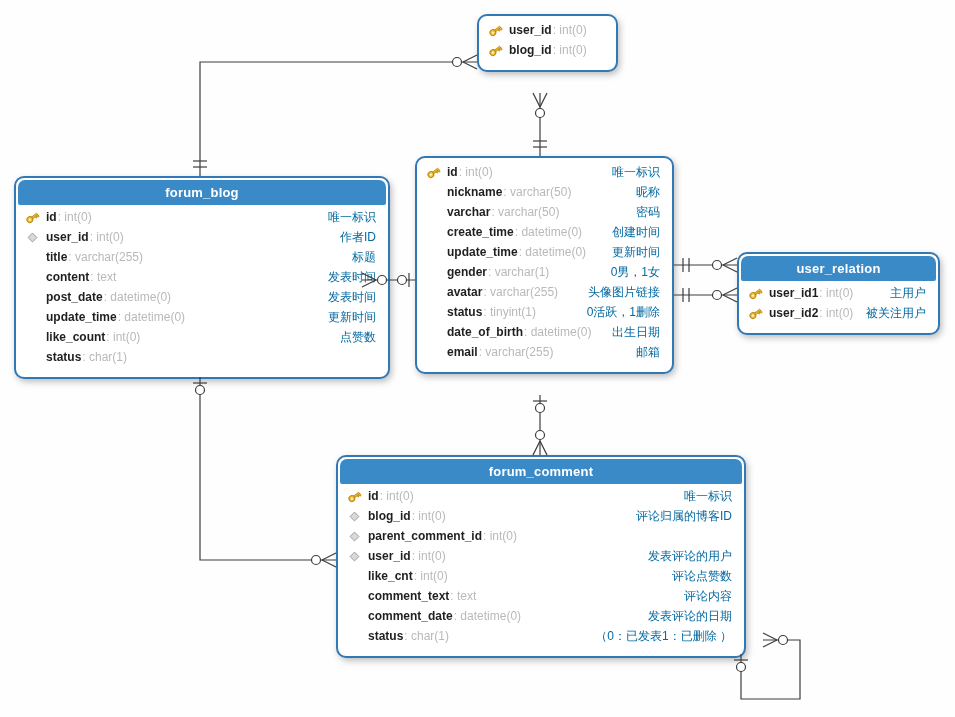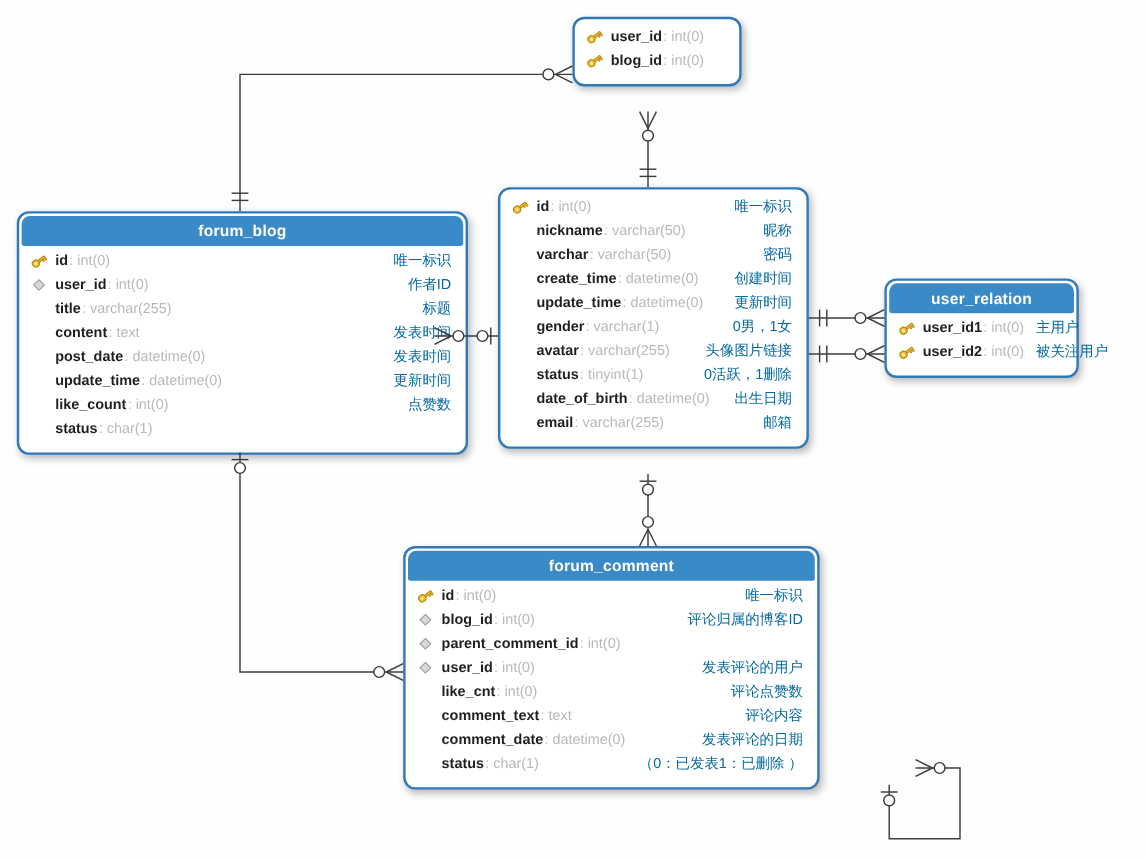--- a/index.html
+++ b/index.html
@@ -233,21 +233,21 @@
             <span class="field-comment">出生日期</span>
           </div>
           <div class="field-row">
             <span class="field-icon"></span>
             <span class="field-name">email</span>
             <span class="field-type">: varchar(255)</span>
             <span class="field-comment">邮箱</span>
           </div>
         </div>
       </div>
-      <div class="table-card" style="left: 737px; top: 232px; width: 162px;">
+      <div class="table-card" style="left: 737px; top: 252px; width: 203px;">
         <div class="table-header">user_relation</div>
         <div class="table-body">
           <div class="field-row">
             <span class="field-icon">
               <svg width="15" height="15" viewBox="0 0 16 16">
                 <g transform="rotate(-38 8 8)">
                   <rect x="6" y="7.1" width="8.4" height="2" rx="0.5" fill="#f2c23a" stroke="#b8860b" stroke-width="0.9"></rect>
                   <rect x="10.6" y="8.8" width="1.4" height="2.1" fill="#f2c23a" stroke="#b8860b" stroke-width="0.8"></rect>
                   <rect x="13" y="8.8" width="1.4" height="2.6" fill="#f2c23a" stroke="#b8860b" stroke-width="0.8"></rect>
                   <circle cx="4.4" cy="8.1" r="3.1" fill="#f2c23a" stroke="#b8860b" stroke-width="1"></circle>
@@ -270,21 +270,21 @@
                   <circle cx="4.4" cy="8.1" r="1.1" fill="#fff7dd"></circle>
                 </g>
               </svg>
             </span>
             <span class="field-name">user_id2</span>
             <span class="field-type">: int(0)</span>
             <span class="field-comment">被关注用户</span>
           </div>
         </div>
       </div>
-      <div class="table-card" style="left: 336px; top: 455px; width: 347px;">
+      <div class="table-card" style="left: 336px; top: 455px; width: 410px;">
         <div class="table-header">forum_comment</div>
         <div class="table-body">
           <div class="field-row">
             <span class="field-icon">
               <svg width="15" height="15" viewBox="0 0 16 16">
                 <g transform="rotate(-38 8 8)">
                   <rect x="6" y="7.1" width="8.4" height="2" rx="0.5" fill="#f2c23a" stroke="#b8860b" stroke-width="0.9"></rect>
                   <rect x="10.6" y="8.8" width="1.4" height="2.1" fill="#f2c23a" stroke="#b8860b" stroke-width="0.8"></rect>
                   <rect x="13" y="8.8" width="1.4" height="2.6" fill="#f2c23a" stroke="#b8860b" stroke-width="0.8"></rect>
                   <circle cx="4.4" cy="8.1" r="3.1" fill="#f2c23a" stroke="#b8860b" stroke-width="1"></circle>

